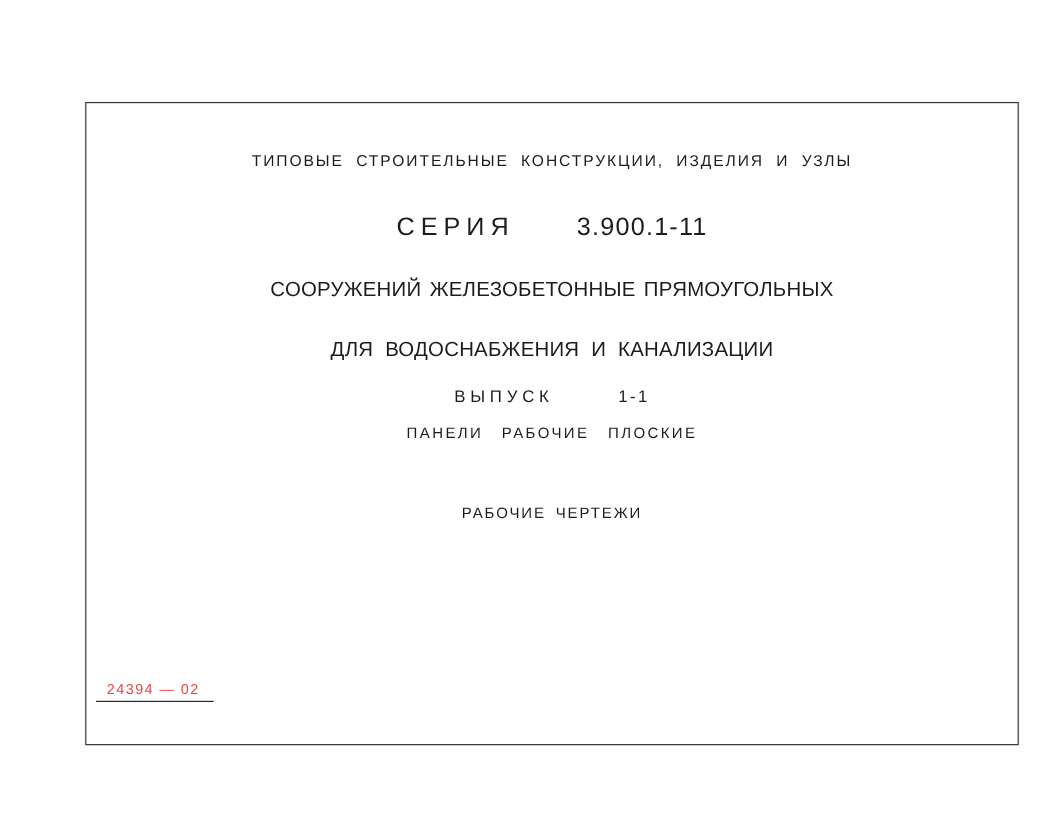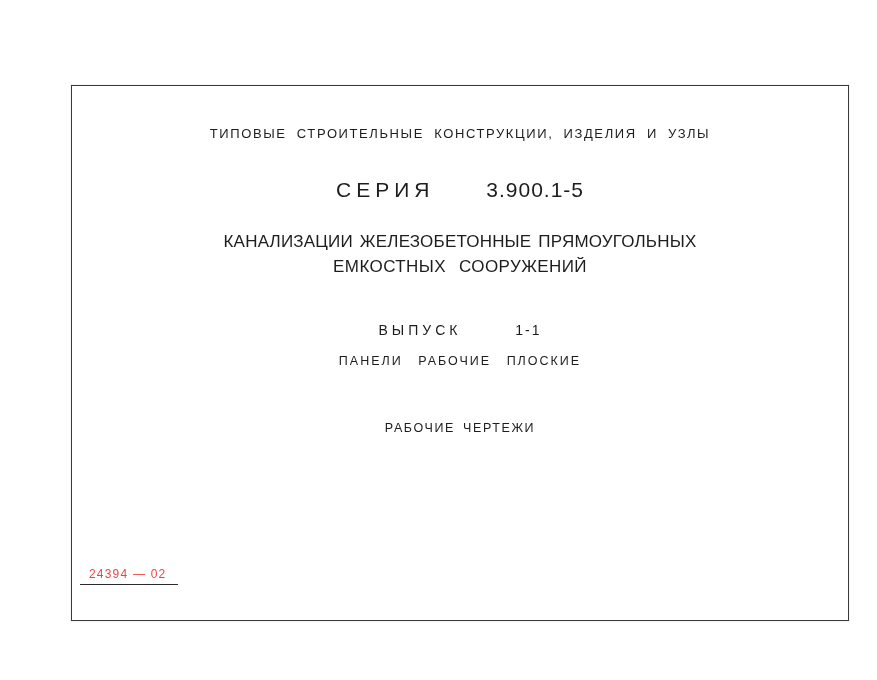--- a/index.html
+++ b/index.html
@@ -113,27 +113,27 @@
 <body>
 
 <div class="canvas">
 
   <div class="sheet">
 
     <div class="line doc-header">ТИПОВЫЕ СТРОИТЕЛЬНЫЕ КОНСТРУКЦИИ, ИЗДЕЛИЯ И УЗЛЫ</div>
 
     <div class="line series-line">
       <span class="series-label">СЕРИЯ</span>
-      <span class="series-number">3.900.1-5</span>
+      <span class="series-number">3.900.1-11</span>
     </div>
 
-    <div class="line title-1">КАНАЛИЗАЦИИ ЖЕЛЕЗОБЕТОННЫЕ ПРЯМОУГОЛЬНЫХ</div>
+    <div class="line title-1">СООРУЖЕНИЙ ЖЕЛЕЗОБЕТОННЫЕ ПРЯМОУГОЛЬНЫХ</div>
 
-    <div class="line title-2">ЕМКОСТНЫХ СООРУЖЕНИЙ</div>
 
+    <div class="line title-3">ДЛЯ ВОДОСНАБЖЕНИЯ И КАНАЛИЗАЦИИ</div>
 
     <div class="line issue-line">
       <span class="issue-label">ВЫПУСК</span>
       <span class="issue-number">1-1</span>
     </div>
 
     <div class="line subtitle-line">ПАНЕЛИ РАБОЧИЕ ПЛОСКИЕ</div>
 
     <div class="line doctype-line">РАБОЧИЕ ЧЕРТЕЖИ</div>
 

